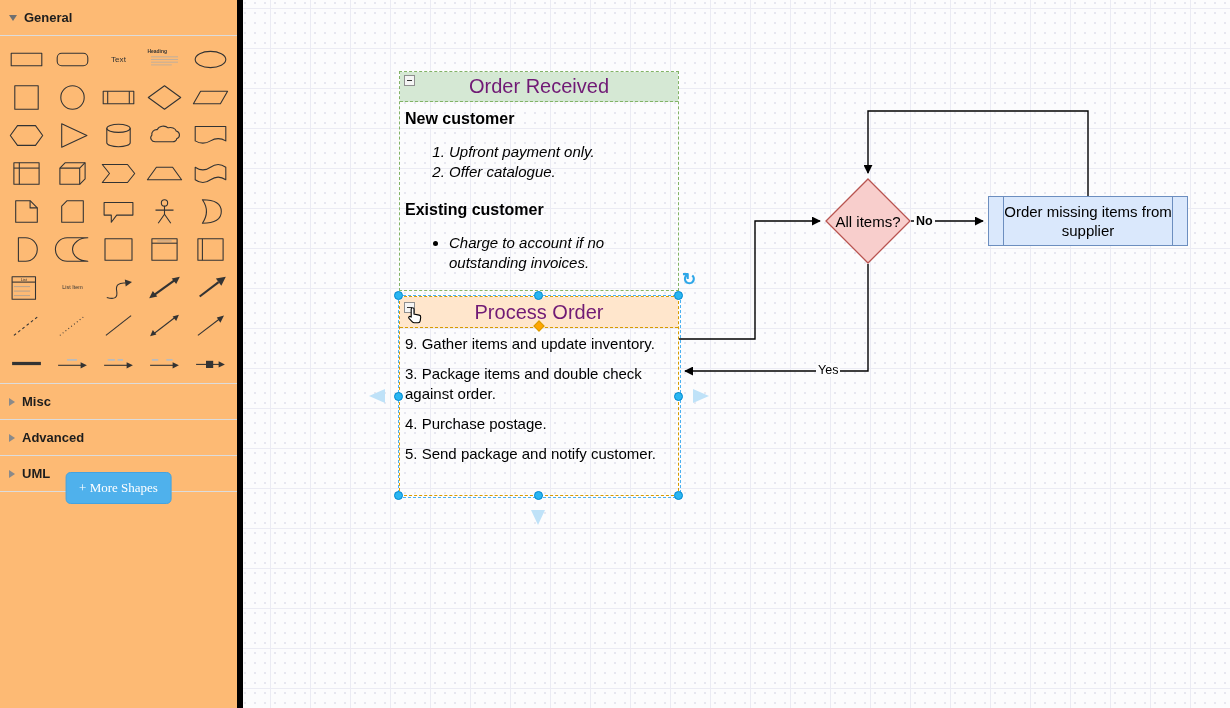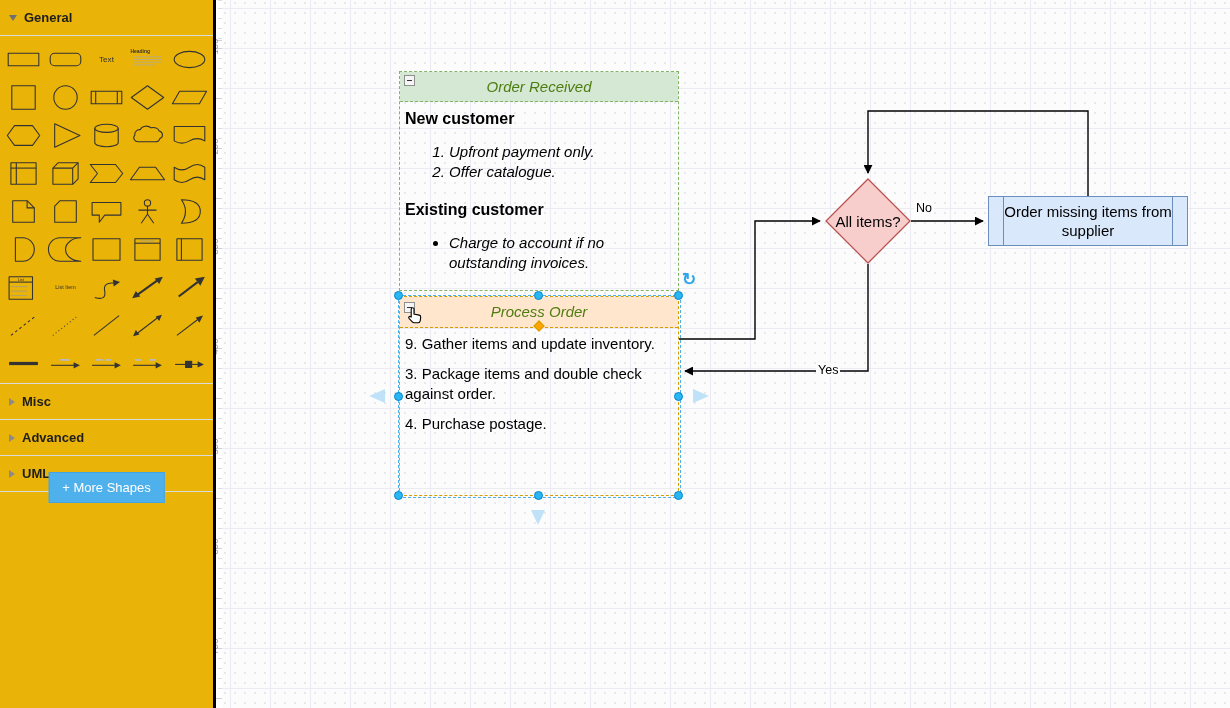--- a/index.html
+++ b/index.html
@@ -1,33 +1,33 @@
 <!DOCTYPE html>
 <html><head>
 <meta charset="utf-8">
 <style>
   html,body{margin:0;padding:0;}
   body{width:1230px;height:708px;overflow:hidden;position:relative;
        font-family:"Liberation Sans",sans-serif;background:#fcfcfd;}
 
   
-  #sidebar{position:absolute;left:0;top:0;width:216px;height:708px;
-           background:#eab308;border-right:3px solid #000000;box-sizing:border-box;z-index:30;}
+  #sidebar{position:absolute;left:0;top:0;width:243px;height:708px;
+           background:#fdba74;border-right:6px solid #000000;box-sizing:border-box;z-index:30;}
   .section-header{display:flex;align-items:center;gap:7px;height:35px;padding-left:9px;
            font-size:13px;font-weight:bold;color:#1d1d1d;border-bottom:1px solid #dcdcdc;cursor:pointer;}
   .caret{width:0;height:0;display:inline-block;}
   .caret-down{border-left:4.5px solid transparent;border-right:4.5px solid transparent;border-top:6px solid #707070;}
   .caret-right{border-top:4.5px solid transparent;border-bottom:4.5px solid transparent;border-left:6px solid #8a8a8a;}
   #shape-grid{display:grid;grid-template-columns:repeat(5,1fr);padding:7px 3px 4px 3px;row-gap:6px;}
   .shape-cell{height:32px;display:flex;align-items:center;justify-content:center;cursor:pointer;}
   .shape-cell svg{width:37px;height:27px;stroke:#333;fill:none;stroke-width:1.2;stroke-linejoin:round;}
   #lower-sections{border-top:1px solid #dcdcdc;}
   #more-shapes{position:absolute;top:472px;left:50%;transform:translateX(-50%);
            background:#4fb1ec;border:1px solid #44a3e0;color:#fff;font-size:13px;
-           padding:7px 13px;border-radius:0;white-space:nowrap;cursor:pointer;}
+           padding:7px 13px;border-radius:5px;white-space:nowrap;cursor:pointer;font-family:Liberation Serif, serif;}
 
   
   #ruler{position:absolute;left:211px;top:0;width:11px;height:708px;background:#ffffff;z-index:20;}
   #ruler::before{content:"";position:absolute;right:0;top:0;bottom:0;width:4px;
            background:repeating-linear-gradient(to bottom,#dcdce4 0 1px,transparent 1px 10px);
            background-position-y:8px;}
   #ruler::after{content:"";position:absolute;right:0;top:0;bottom:0;width:8px;
            background:repeating-linear-gradient(to bottom,#cfcfda 0 1px,transparent 1px 50px);
            background-position-y:48px;}
   .ruler-label{position:absolute;left:-4px;color:#9a9aa2;font-size:9.5px;transform:rotate(-90deg);z-index:2;}
@@ -37,22 +37,22 @@
      background-image:
        linear-gradient(to right,#ebebf3 1px,transparent 1px),
        linear-gradient(to bottom,#ebebf3 1px,transparent 1px),
        radial-gradient(circle,#e7e7f0 0.8px,transparent 1px);
      background-size:40px 40px,40px 40px,10px 10px;
      background-position:8px 8px,8px 8px,8px 8px;}
   #edges{position:absolute;left:0;top:0;width:1008px;height:708px;z-index:1;}
   #edges path.edge{stroke:#000;stroke-width:1.4;fill:none;}
 
   .container{position:absolute;box-sizing:border-box;border:1px dashed;z-index:2;}
-  .container-header{height:29px;line-height:29px;text-align:center;font-size:15px;color:#4d7c0f;
-           border-bottom:1px dashed;font-style:italic;}
+  .container-header{height:29px;line-height:29px;text-align:center;font-size:20px;color:#701a75;
+           border-bottom:1px dashed;}
   .container-body{font-size:15px;color:#000;padding:8px 5px 0 5px;}
   .oc-h{font-size:16px;font-weight:bold;margin:0 0 14px 0;}
   .oc-list{margin:0 0 19px 0;padding-left:44px;font-style:italic;}
   .oc-list li{line-height:20px;}
   .po-item{margin:0 0 10px 0;line-height:20px;}
 
   .collapse-btn{position:absolute;width:11px;height:11px;background:#f5f5f5;border:1px solid #8f8f8f;
            box-sizing:border-box;z-index:6;cursor:pointer;}
   .collapse-btn::after{content:"";position:absolute;left:2px;right:2px;top:4px;height:1px;background:#333;}
 
@@ -415,36 +415,37 @@
       </div>
   </div>
   <div class="collapse-btn" style="left:182px;top:75px;"></div>
 
   <div class="container" id="node-process-order" style="left: 177px; top: 296px; width: 280px; height: 200px; border-color: rgb(215, 155, 0);">
     <div class="container-header" id="po-header" style="height: 30px; line-height: 30px; background: rgb(255, 230, 204); border-bottom-color: rgb(215, 155, 0);">Process Order</div>
     <div class="container-body" id="po-body" style="padding-top:6px;">
         <div class="po-item">9. Gather items and update inventory.</div>
         <div class="po-item">3. Package items and double check against order.</div>
         <div class="po-item">4. Purchase postage.</div>
+        <div class="po-item">5. Send package and notify customer.</div>
       </div>
   </div>
   <div class="collapse-btn" style="left:182px;top:302px;"></div>
 
   <div id="node-all-items">
     <svg viewBox="0 0 86 86" width="86" height="86">
       <polygon id="all-items-shape" points="43,1 85,43 43,85 1,43" stroke-width="1.3" fill="#f8cecc" stroke="#b85450"></polygon>
     </svg>
     <span>All items?</span>
   </div>
 
   <div id="node-order-missing" style="background: rgb(218, 232, 252); border-color: rgb(108, 142, 191);">
     <span>Order missing items from supplier</span>
   </div>
 
-  <span class="edge-label" style="left:692px;top:201px;">No</span>
+  <span class="edge-label" style="left:692px;top:214px;font-weight:bold;">No</span>
   <span class="edge-label" style="left:594px;top:363px;">Yes</span>
 
   <div id="selection-rect"></div>
   <div class="handle" style="left:172px;top:291px;"></div>
   <div class="handle" style="left:312px;top:291px;"></div>
   <div class="handle" style="left:452px;top:291px;"></div>
   <div class="handle" style="left:172px;top:392px;"></div>
   <div class="handle" style="left:452px;top:392px;"></div>
   <div class="handle" style="left:172px;top:491px;"></div>
   <div class="handle" style="left:312px;top:491px;"></div>

